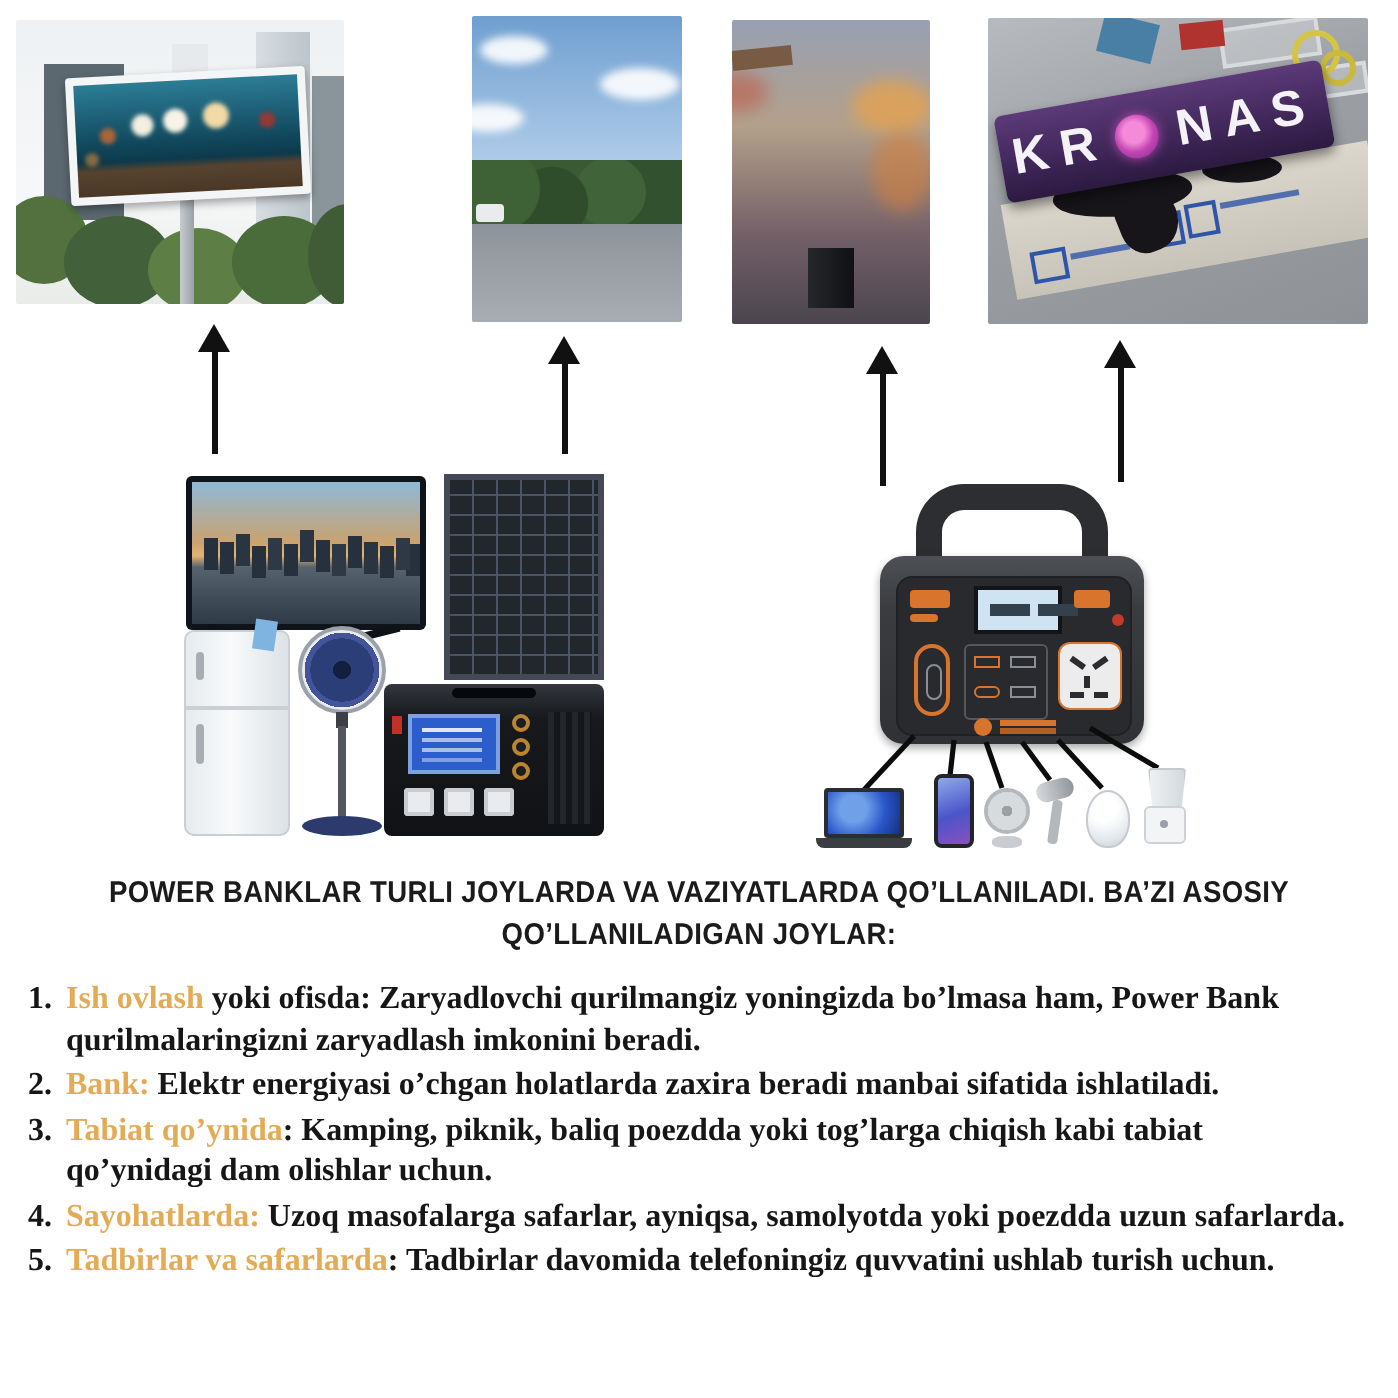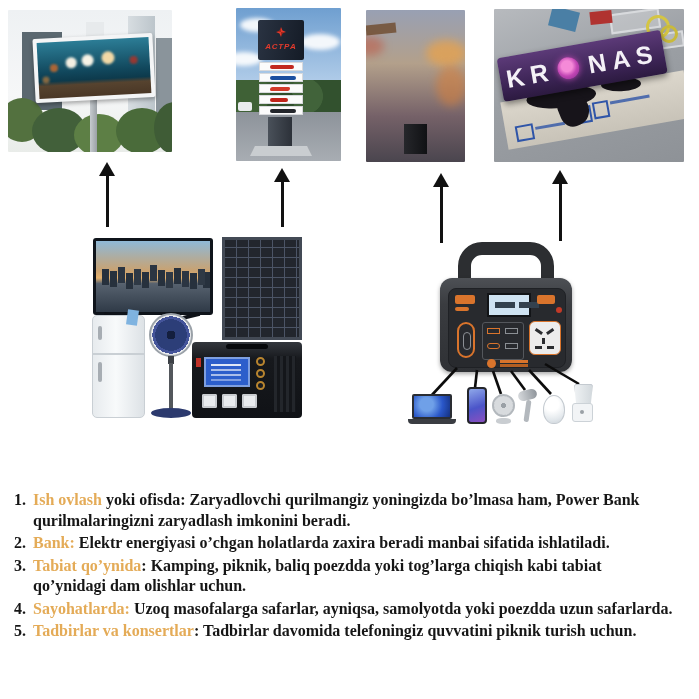--- a/index.html
+++ b/index.html
@@ -268,43 +268,20 @@
     </div>
   </div>
 
   <div class="photo p2">
     <div class="cloud c1"></div>
     <div class="cloud c2"></div>
     <div class="cloud c3"></div>
     <div class="treeband"></div>
     <div class="road"></div>
     <div class="van"></div>
-    <div class="pylon">
-      <div class="py-top">
-        <div class="py-logo"></div>
-        <div class="py-brand">АСТРА</div>
-      </div>
-      <div class="strip s1">
-          <div class="logobar lb1"></div>
-        </div>
-      <div class="strip s2">
-          <div class="logobar lb2"></div>
-        </div>
-      <div class="strip s3">
-          <div class="logobar lb3"></div>
-        </div>
-      <div class="strip s4">
-          <div class="logobar lb4"></div>
-        </div>
-      <div class="strip s5">
-          <div class="logobar lb5"></div>
-        </div>
-      <div class="py-col"></div>
-      <div class="py-pad"></div>
-    </div>
   </div>
 
   <div class="photo p3">
     <div class="glow g1"></div>
     <div class="glow g2"></div>
     <div class="glow g3"></div>
     <div class="awning"></div>
     <div class="cl-ped"></div>
   </div>
 
@@ -443,37 +420,41 @@
     <div class="dev" style="left:148px;top:157px;width:22px;height:32px;">
       <div class="humid"></div>
     </div>
     <div class="dev" style="left:177px;top:148px;width:22px;height:42px;">
       <div class="blender-cup"></div>
       <div class="blender-base"></div>
       <div class="blender-dot"></div>
     </div>
   </div>
 
+  <div class="heading">
+    <div>POWER BANKLAR TURLI JOYLARDA VA VAZIYATLARDA QO’LLANILADI. BA’ZI ASOSIY</div>
+    <div>QO’LLANILADIGAN JOYLAR:</div>
+  </div>
 
   <div class="list">
     <div class="li">
       <span class="num">1.</span>
       <p><span class="lead">Ish ovlash</span><span> yoki ofisda: Zaryadlovchi qurilmangiz yoningizda bo’lmasa ham, Power Bank qurilmalaringizni zaryadlash imkonini beradi.</span></p>
     </div>
     <div class="li">
       <span class="num">2.</span>
       <p><span class="lead">Bank:</span><span> Elektr energiyasi o’chgan holatlarda zaxira beradi manbai sifatida ishlatiladi.</span></p>
     </div>
     <div class="li">
       <span class="num">3.</span>
       <p><span class="lead">Tabiat qo’ynida</span><span>: Kamping, piknik, baliq poezdda yoki tog’larga chiqish kabi tabiat qo’ynidagi dam olishlar uchun.</span></p>
     </div>
     <div class="li">
       <span class="num">4.</span>
       <p><span class="lead">Sayohatlarda:</span><span> Uzoq masofalarga safarlar, ayniqsa, samolyotda yoki poezdda uzun safarlarda.</span></p>
     </div>
     <div class="li">
       <span class="num">5.</span>
-      <p><span class="lead">Tadbirlar va konsertlar</span><span>: Tadbirlar davomida telefoningiz quvvatini piknik turish uchun.</span></p>
+      <p><span class="lead">Tadbirlar va safarlarda</span><span>: Tadbirlar davomida telefoningiz quvvatini ushlab turish uchun.</span></p>
     </div>
   </div>
 
 </div>
 
 </body></html>

